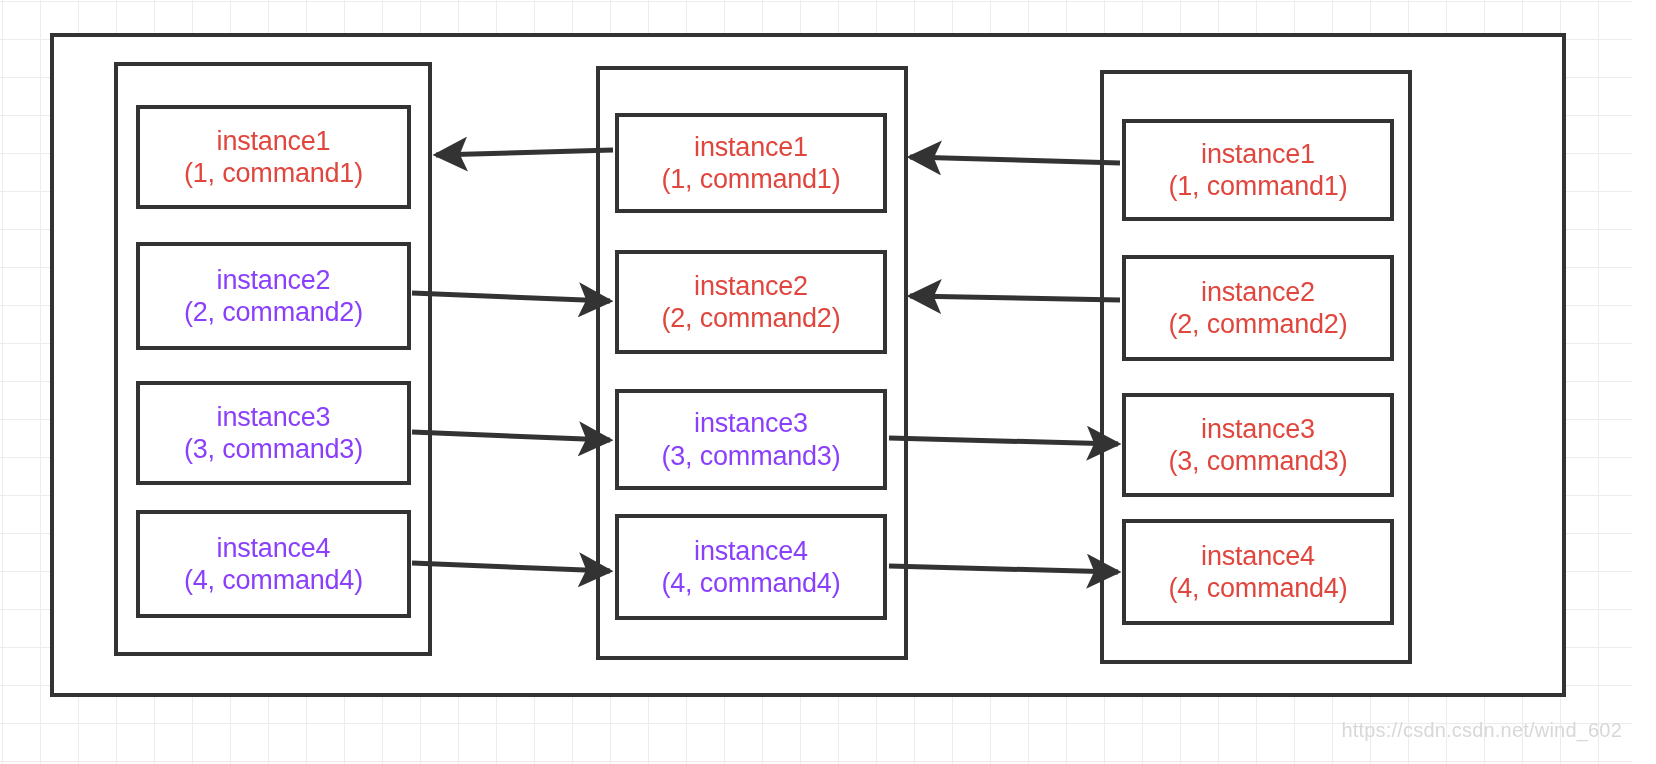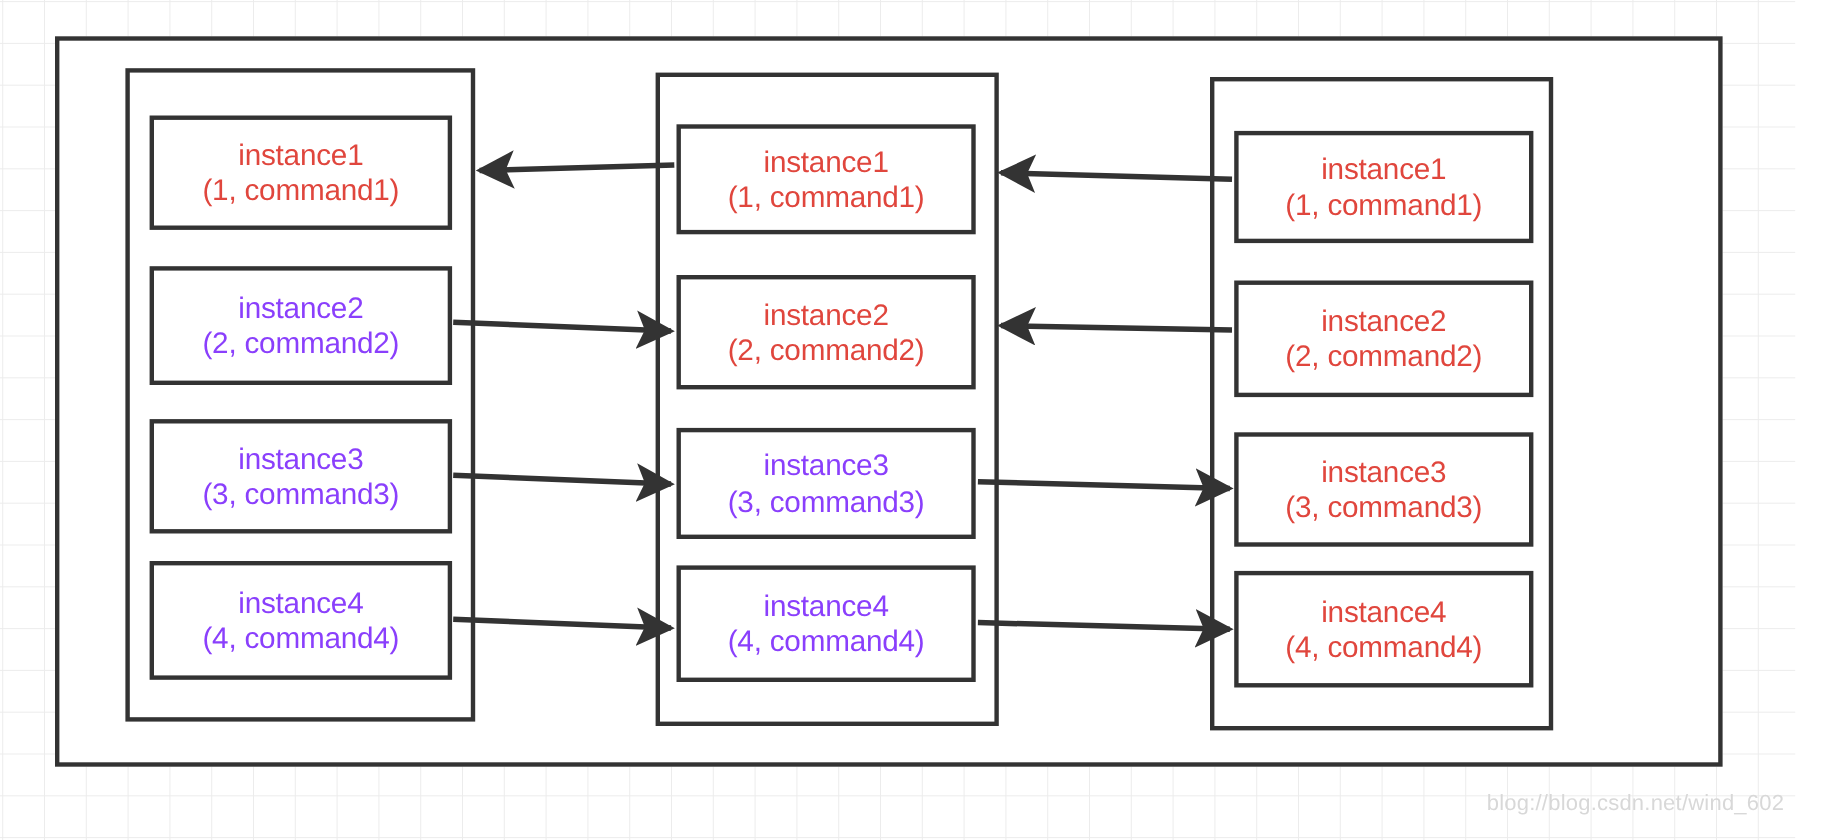--- a/index.html
+++ b/index.html
@@ -191,15 +191,15 @@
       <path d="M 1120 163 L 910 157" marker-end="url(#arrowL)"></path>
 
       <path d="M 1120 300 L 910 296" marker-end="url(#arrowL)"></path>
 
       <path d="M 889 438 L 1118 444" marker-end="url(#arrowR)"></path>
 
       <path d="M 889 566 L 1118 572" marker-end="url(#arrowR)"></path>
     </g>
   </svg>
 
-  <div class="watermark">blog://blog.csdn.net/wind_602</div>
+  <div class="watermark">https://csdn.csdn.net/wind_602</div>
 
 </div>
 
 </body></html>

